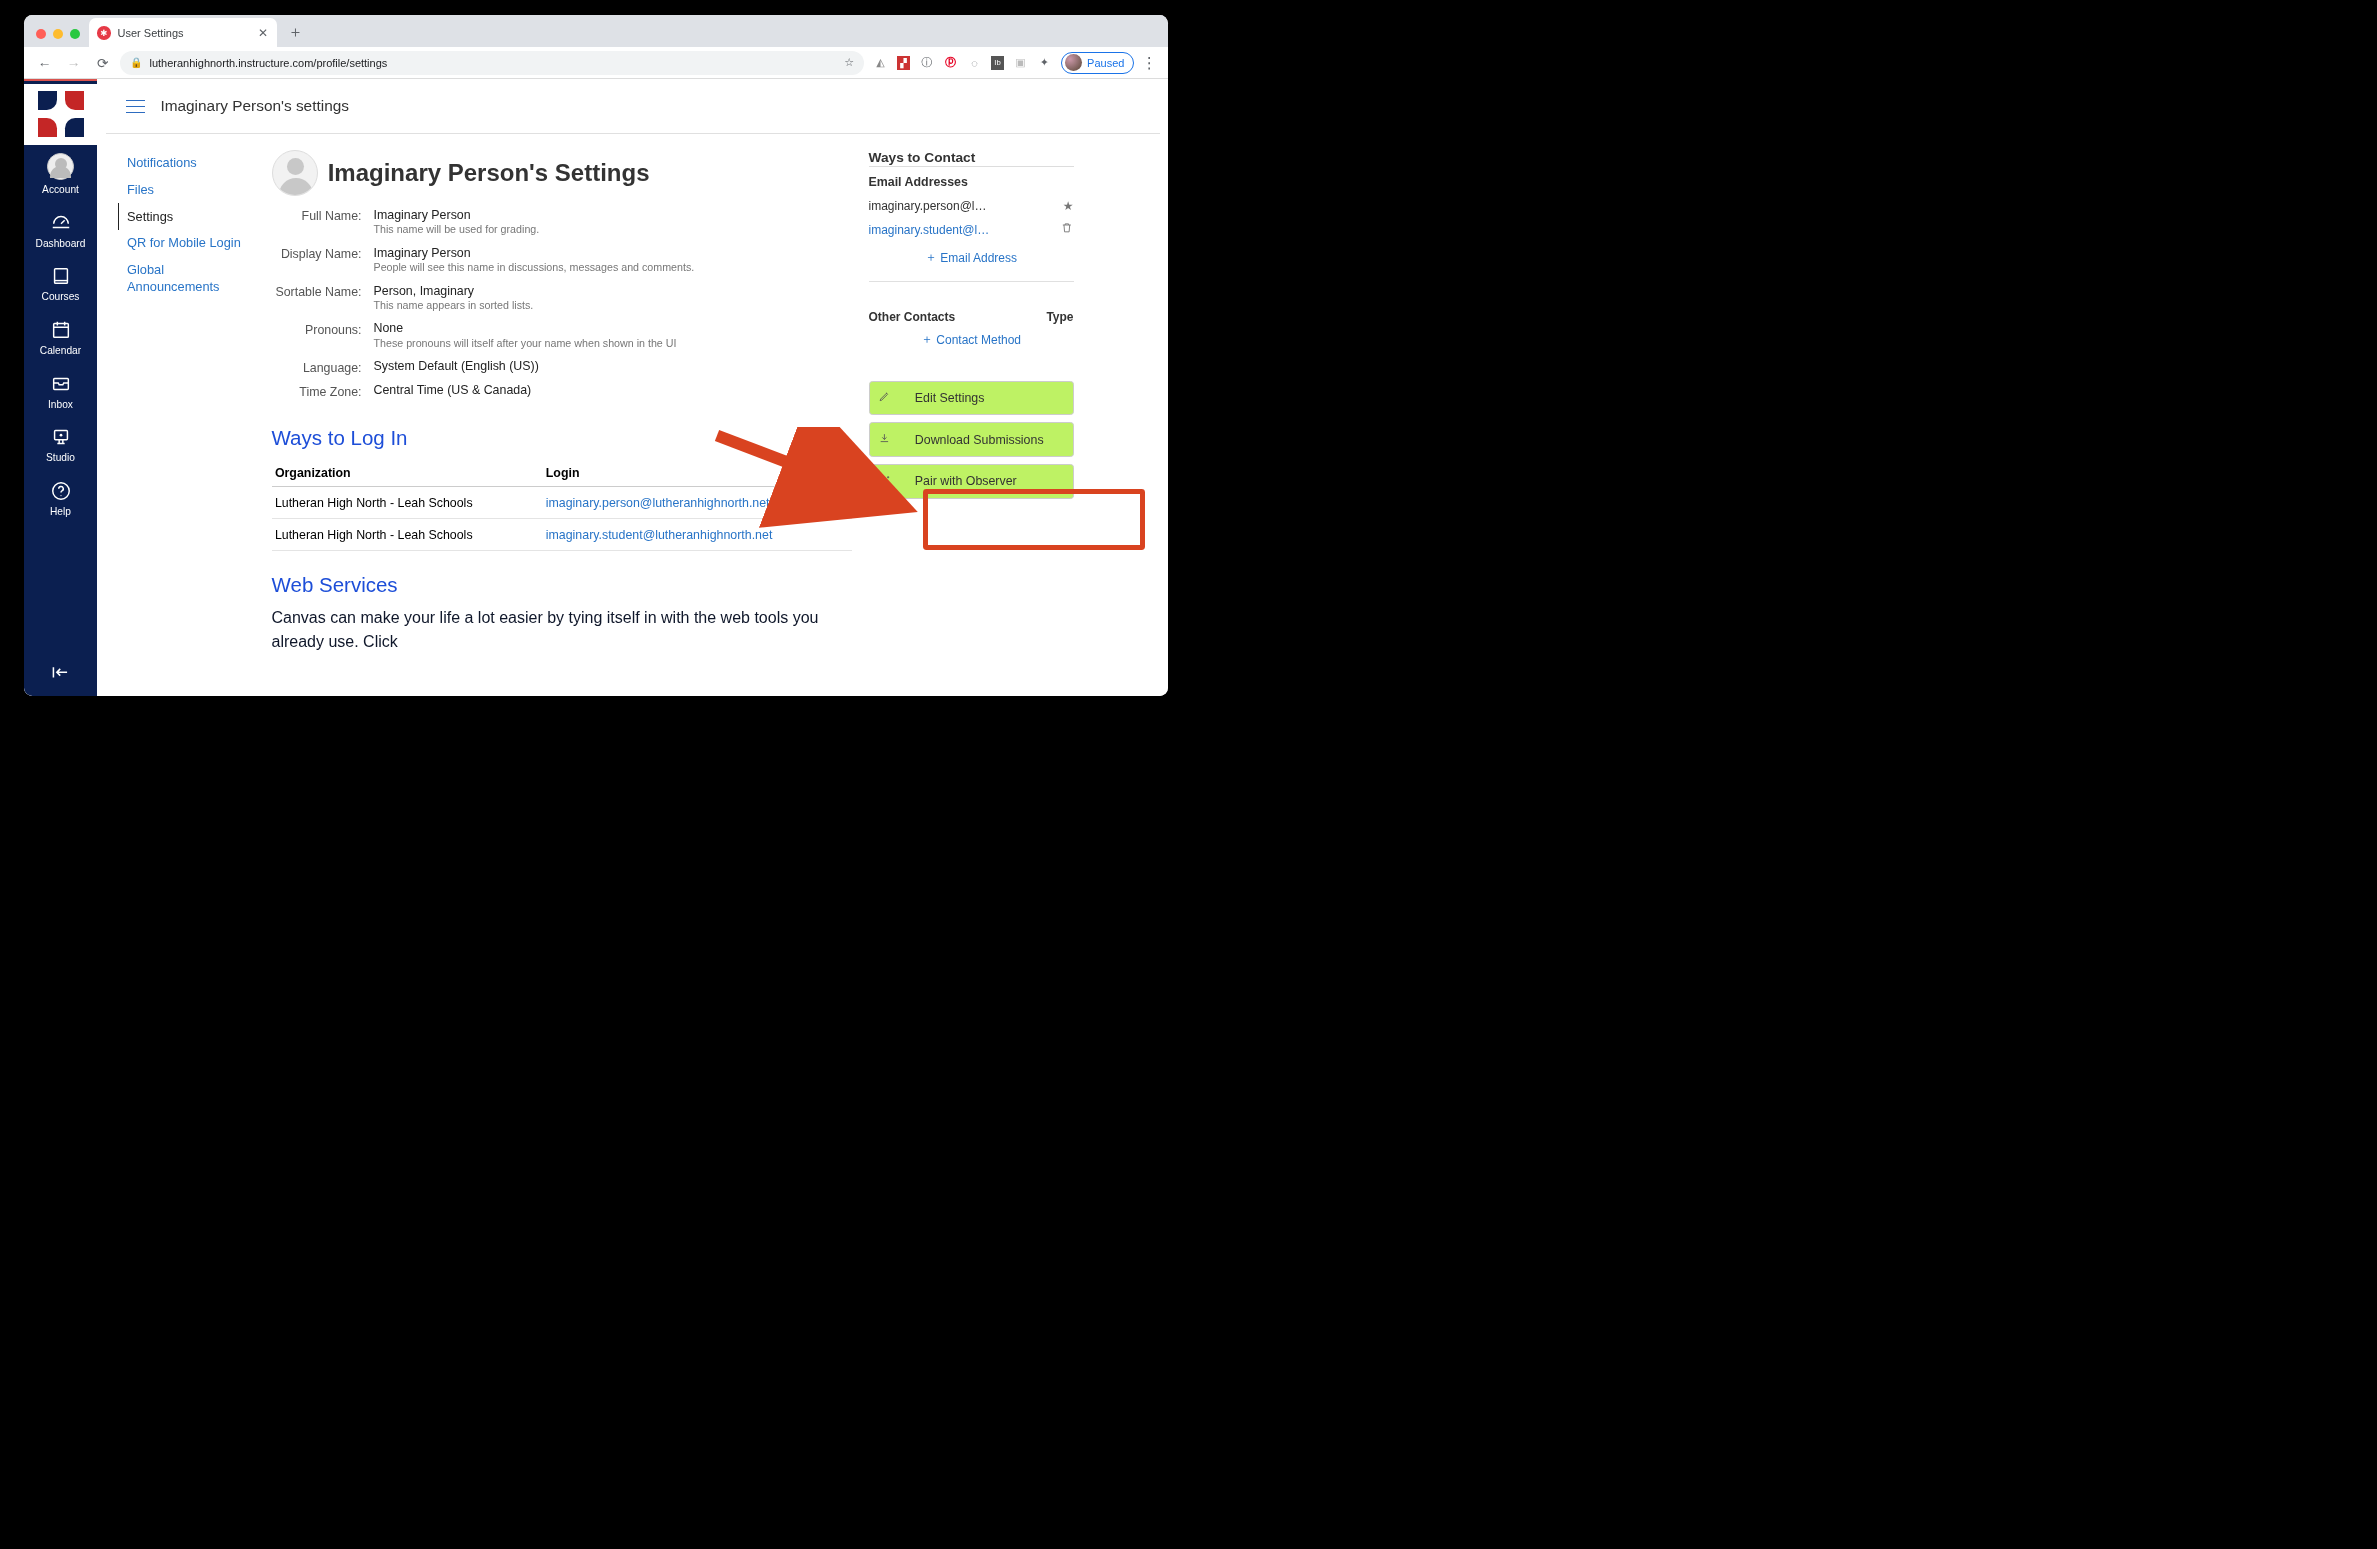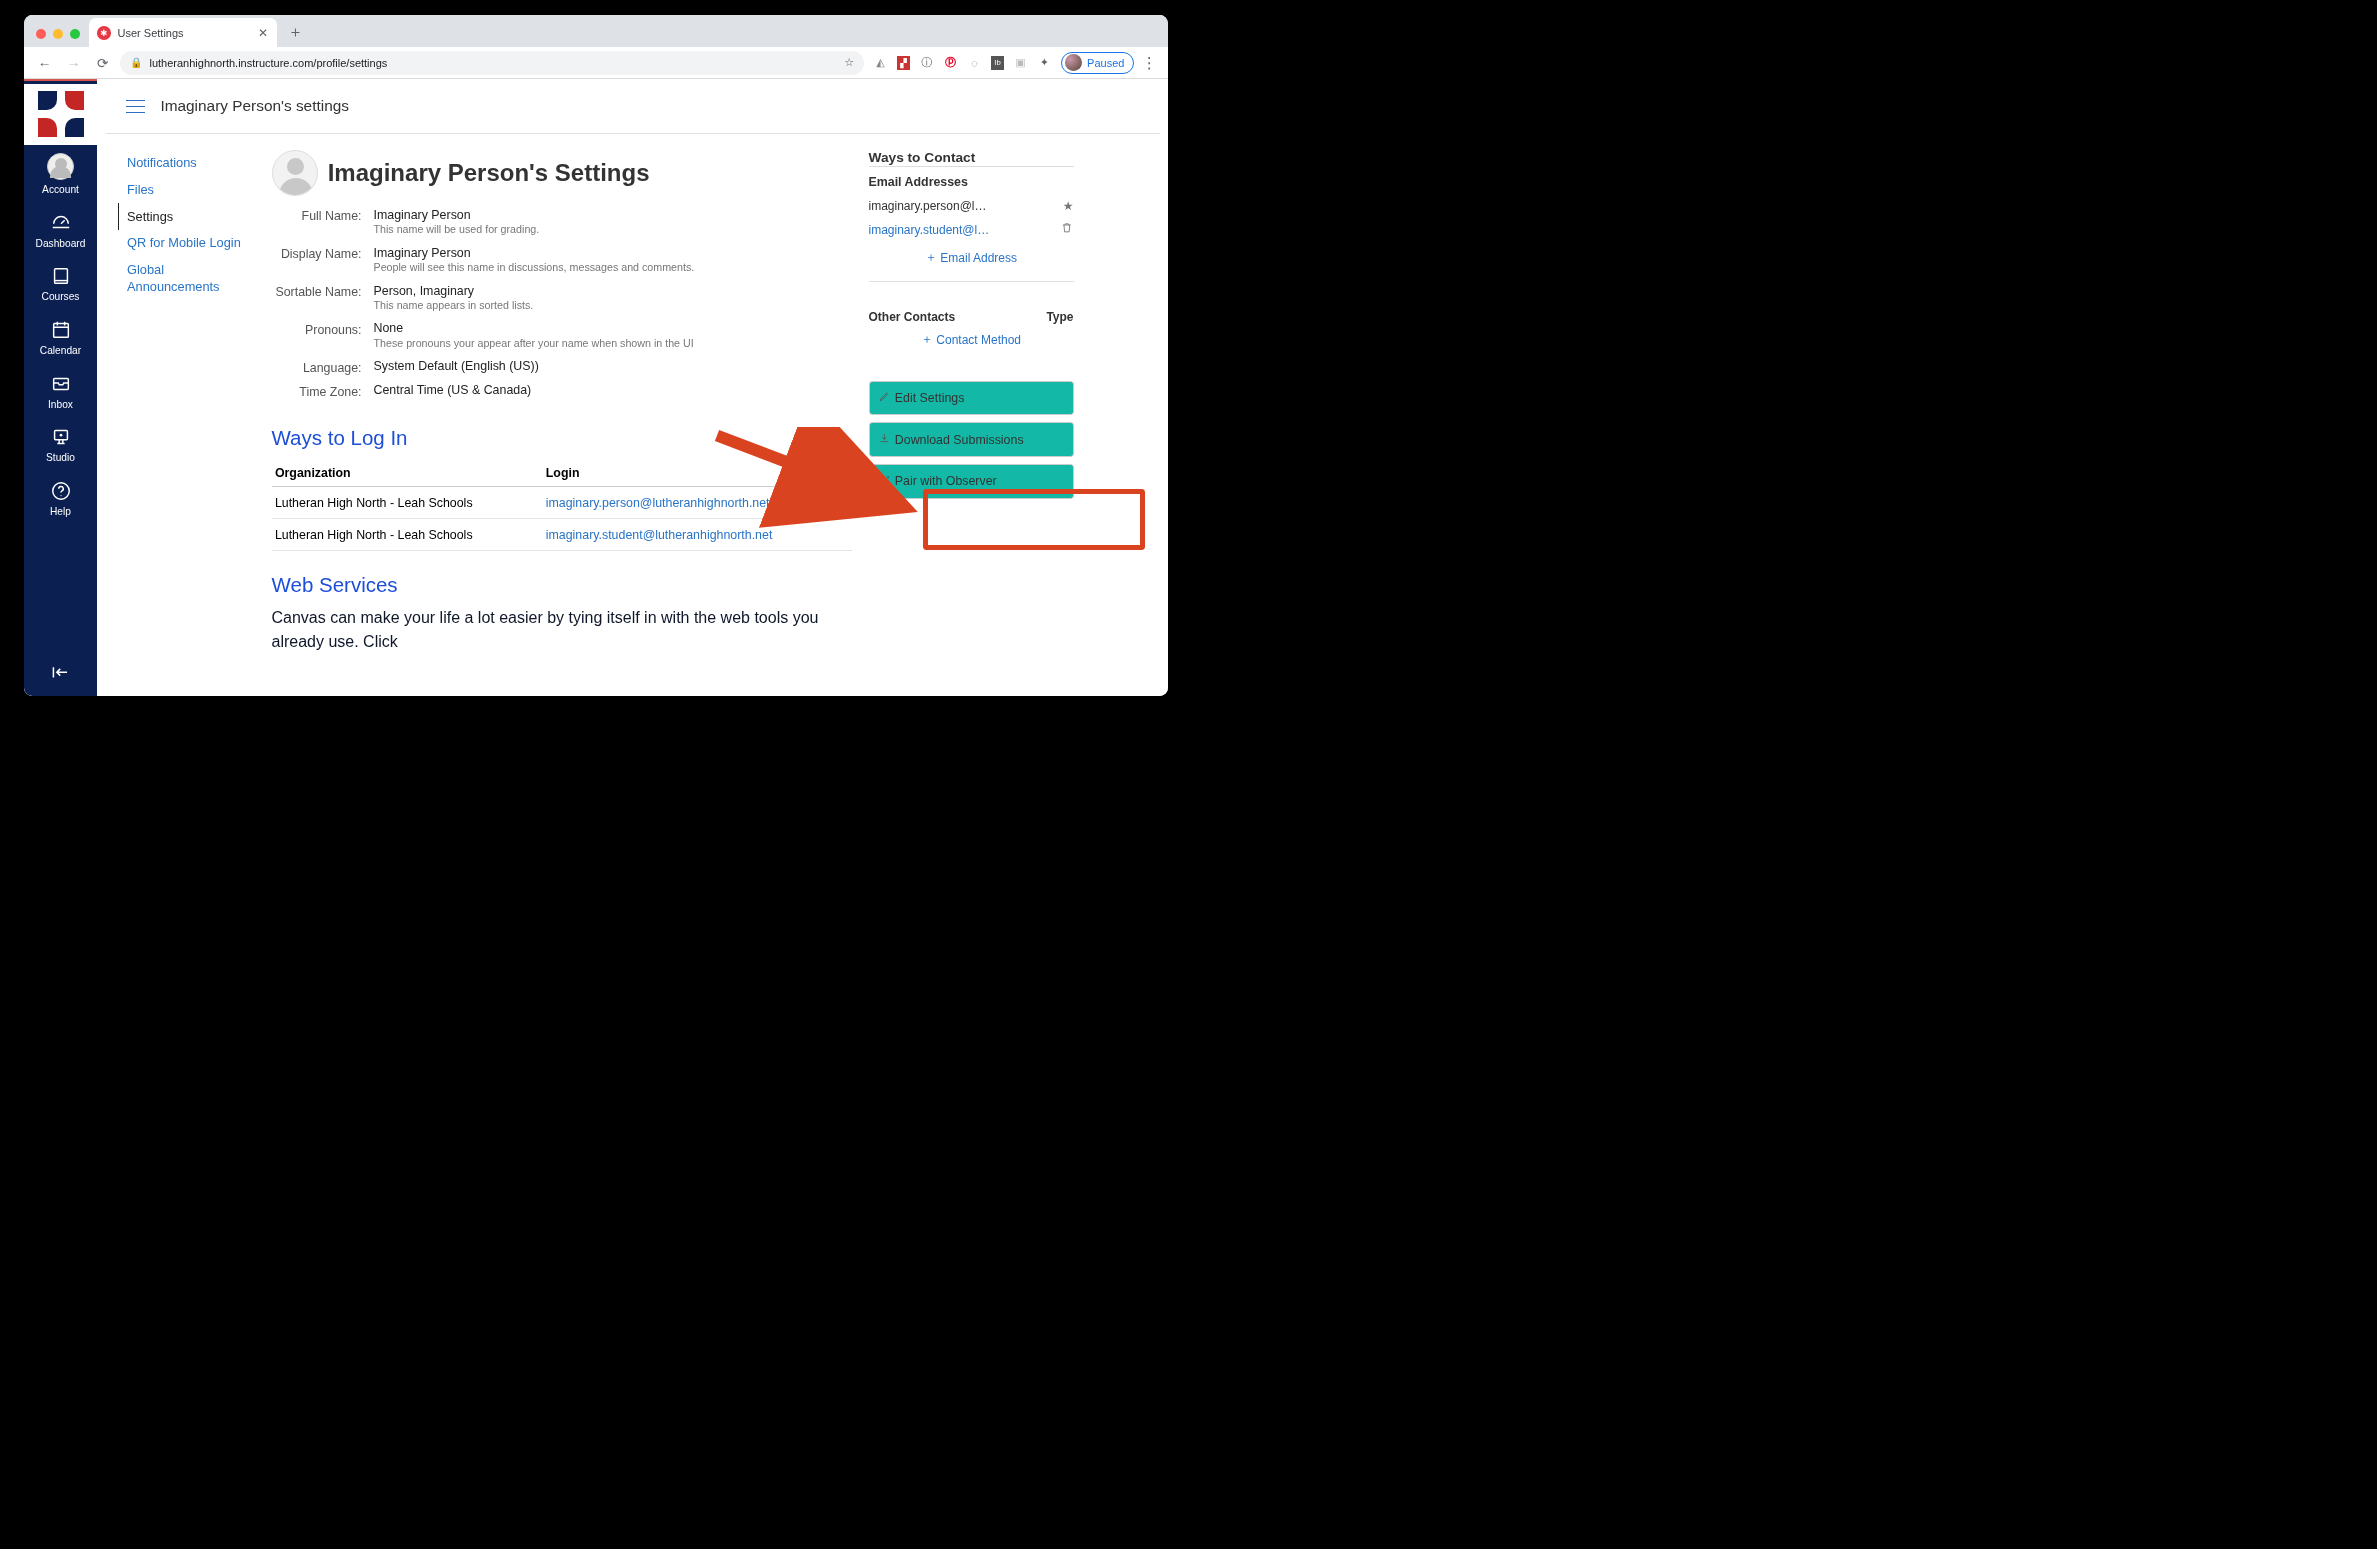--- a/index.html
+++ b/index.html
@@ -155,22 +155,22 @@
   .right-col h3 { font-size:13.7px; font-weight:700; border-bottom:0.9px solid #ddd; padding-bottom:1px; margin-bottom:8.5px;}
   .right-col h4 { font-size:12.4px; font-weight:700; margin:6.8px 0 5.1px; }
   .email-row { display:flex; align-items:center; justify-content:space-between; padding:4.3px 0;}
   .email-row .addr { overflow:hidden; text-overflow:ellipsis; white-space:nowrap; max-width: 145px;}
   .email-row .addr.link { color:#2874c7;}
   .email-row .iconbtn { color:#777; cursor:pointer; }
   .add-link { color:#2874c7; display:flex; align-items:center; justify-content:center; gap:3.4px; padding:6.8px 0;}
   .contacts-header { display:flex; justify-content:space-between; font-weight:700; border-top:1.7px solid #e0e0e0; margin-top:8.5px; padding-top:28px;}
   .action-btns { margin-top:25.6px; display:flex; flex-direction:column; gap:6.8px;}
   .action-btn {
-    border:0.9px solid #ccc; background:#14b8a6; border-radius:3.4px; padding:8.5px 8.5px; text-align:left;
-    font-size:12.4px; color:#333; display:flex; align-items:center; gap:4px; cursor:pointer;
+    border:0.9px solid #ccc; background:#bef264; border-radius:3.4px; padding:8.5px 8.5px; text-align:left;
+    font-size:12.4px; color:#333; display:flex; align-items:center; gap:24px; cursor:pointer;
   }
   .highlight-box {
     position:absolute; border:5.1px solid #d94320; border-radius:3.4px;
   }
   .arrow-svg { position:absolute; pointer-events:none; }
 </style>
 </head>
 <body>
 
 <div class="browser-window">
@@ -335,21 +335,21 @@
 
             <div class="field-label">Sortable Name:</div>
             <div class="field-block">
               <div class="field-val">Person, Imaginary</div>
               <div class="field-help">This name appears in sorted lists.</div>
             </div>
 
             <div class="field-label">Pronouns:</div>
             <div class="field-block">
               <div class="field-val">None</div>
-              <div class="field-help">These pronouns your appear after your name when shown in the UI</div>
+              <div class="field-help">These pronouns will itself after your name when shown in the UI</div>
             </div>
 
             <div class="field-label">Language:</div>
             <div class="field-block">
               <div class="field-val">System Default (English (US))</div>
             </div>
 
             <div class="field-label">Time Zone:</div>
             <div class="field-block">
               <div class="field-val">Central Time (US &amp; Canada)</div>

